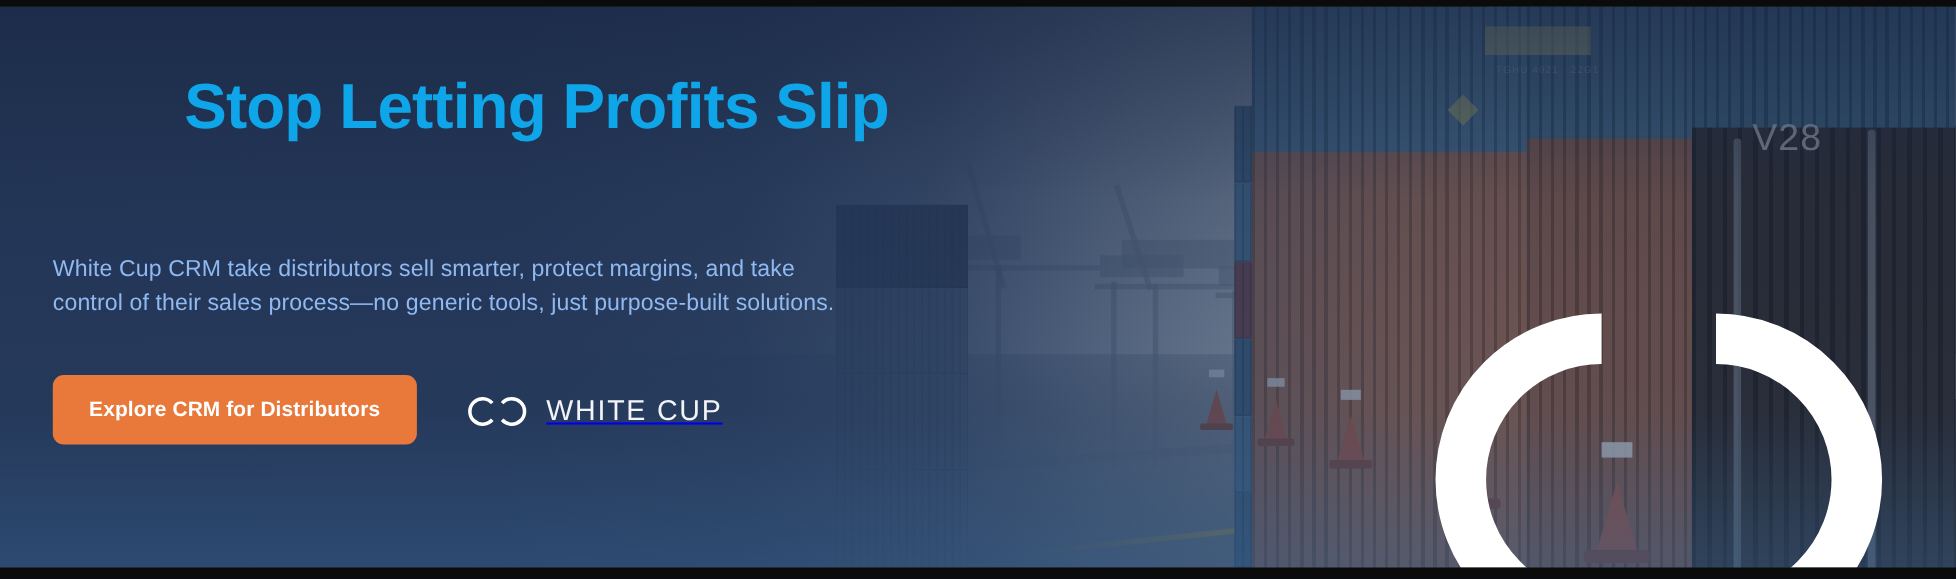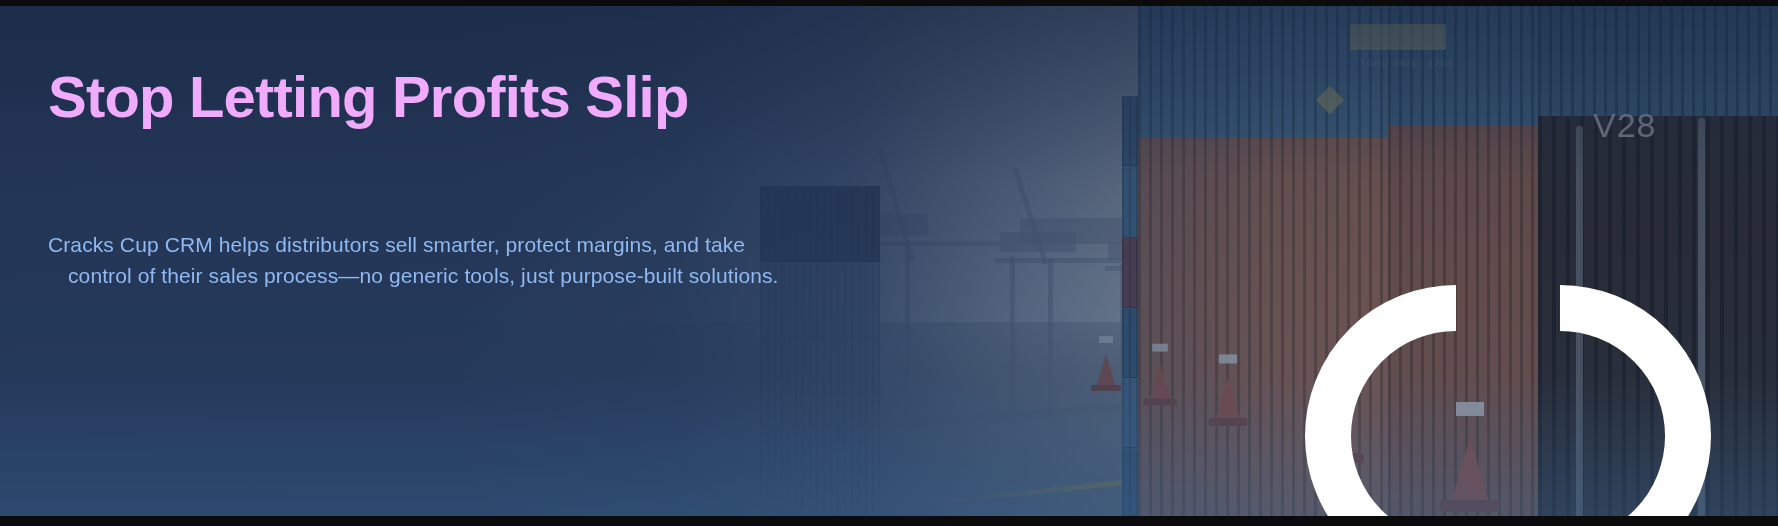--- a/index.html
+++ b/index.html
@@ -177,38 +177,39 @@
   .content{
     position:absolute; left:0; top:0;
     width:900px; height:100%;
     z-index:20;
     padding:0 0 0 48px;
   }
 
   .headline{
     position:absolute; left:48px; top:57px;
     width:760px;
-    color:#f0abfc;
+    color:#0ea5e9;
     font-size:58px;
     font-weight:bold;
     line-height:68px;
     letter-spacing:-0.8px;
+    text-align:right;
   }
   .headline .l2{ display:block; }
 
   .subhead{
     position:absolute; left:48px; top:223px;
     width:810px;
     color:#8fb9f0;
     font-size:21px;
     line-height:31px;
     font-weight:normal;
     letter-spacing:.1px;
   }
-  .subhead .s2{ display:block;margin-left:20px; }
+  .subhead .s2{ display:block; }
 
   .cta-row{
     position:absolute; left:48px; top:335px;
     display:flex; align-items:center; gap:44px;
   }
 
   .cta-button{
     display:inline-flex; align-items:center; justify-content:center;
     height:63px;
     padding:0 33px;
@@ -394,22 +395,39 @@
       </svg>
     </div>
 
     <div class="content">
 
       <h1 class="headline">
         <span>Stop Letting Profits Slip</span>
       </h1>
 
       <p class="subhead">
-        <span>Cracks Cup CRM helps distributors sell smarter, protect margins, and take</span>
+        <span>White Cup CRM take distributors sell smarter, protect margins, and take</span>
         <span class="s2">control of their sales process—no generic tools, just purpose-built solutions.</span>
       </p>
 
+      <div class="cta-row">
+
+        <button type="button" class="cta-button">Explore CRM for Distributors</button>
+
+        <a class="brand" href="#">
+          <span class="brand-mark">
+            <svg viewBox="0 0 58 32" xmlns="http://www.w3.org/2000/svg" aria-hidden="true">
+              <g fill="none" stroke="#ffffff" stroke-width="3.2" stroke-linecap="butt">
+                <path d="M 24.5 8.4 A 11.6 11.6 0 1 0 24.5 23.6"></path>
+                <path d="M 33.5 23.6 A 11.6 11.6 0 1 0 33.5 8.4"></path>
+              </g>
+            </svg>
+          </span>
+          <span class="brand-word">WHITE CUP</span>
+        </a>
+
+      </div>
     </div>
 
   </section>
 
   <div class="frame-bar bottom"></div>
 </div>
 
 </body></html>

